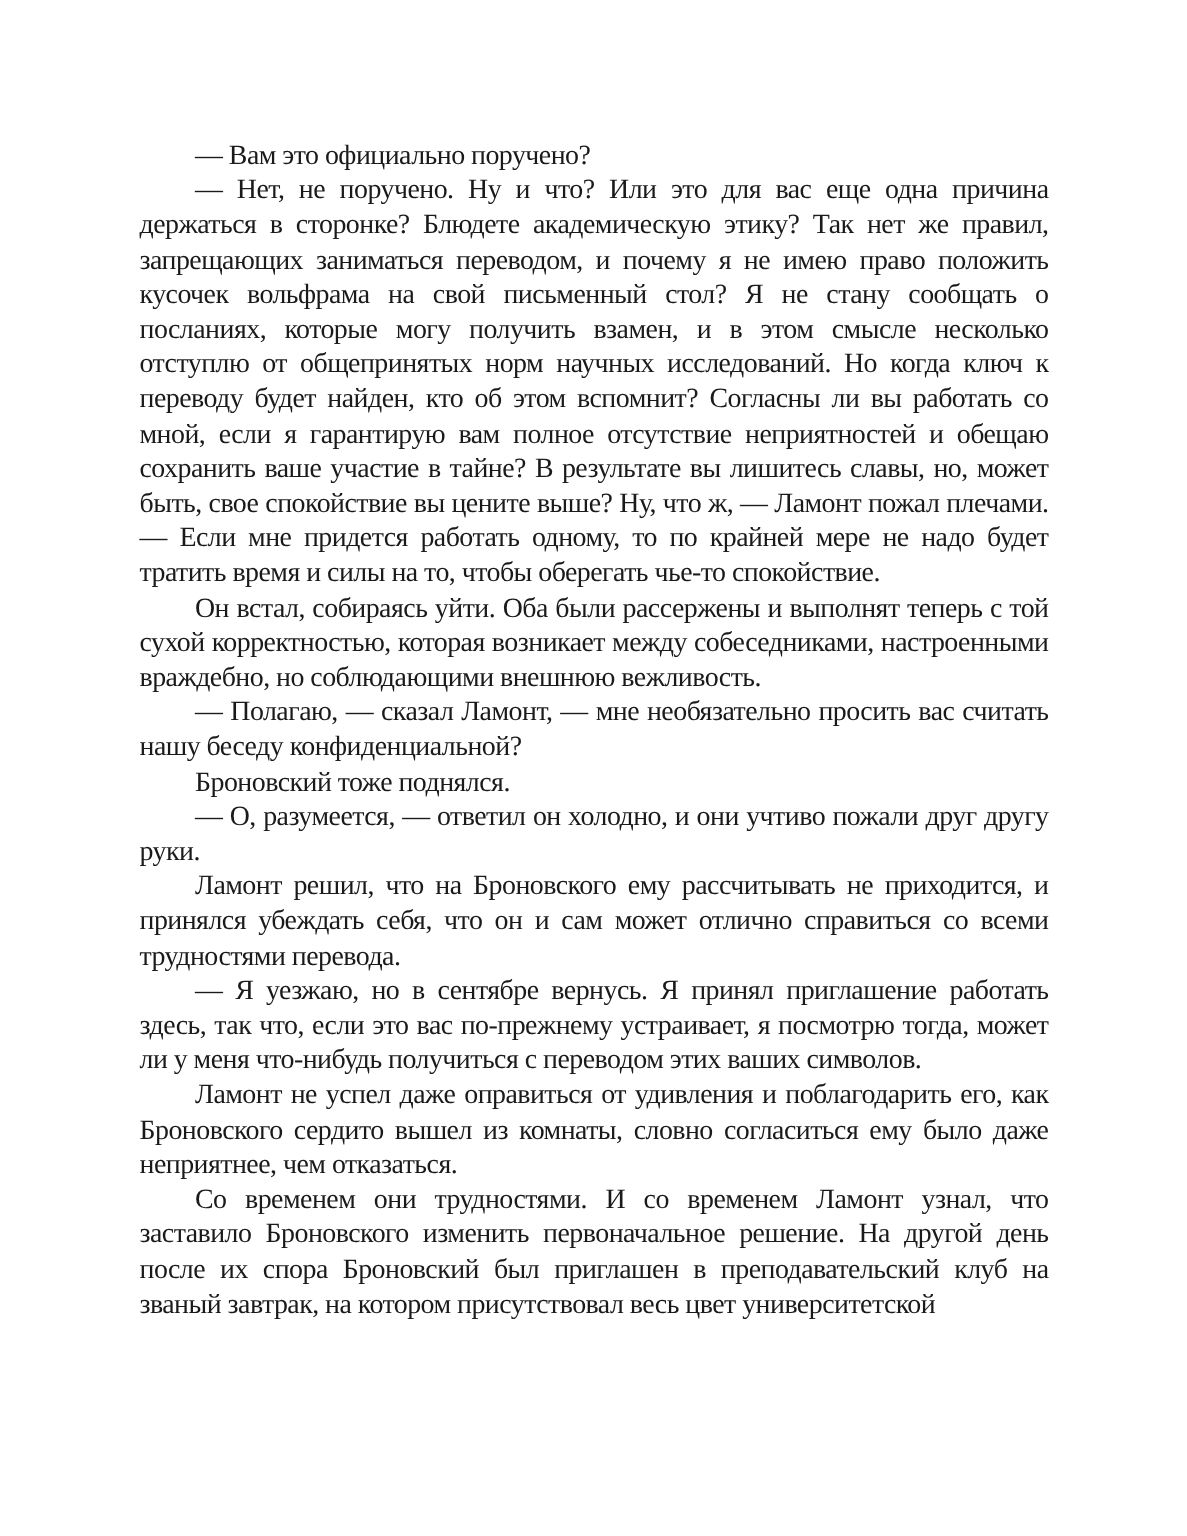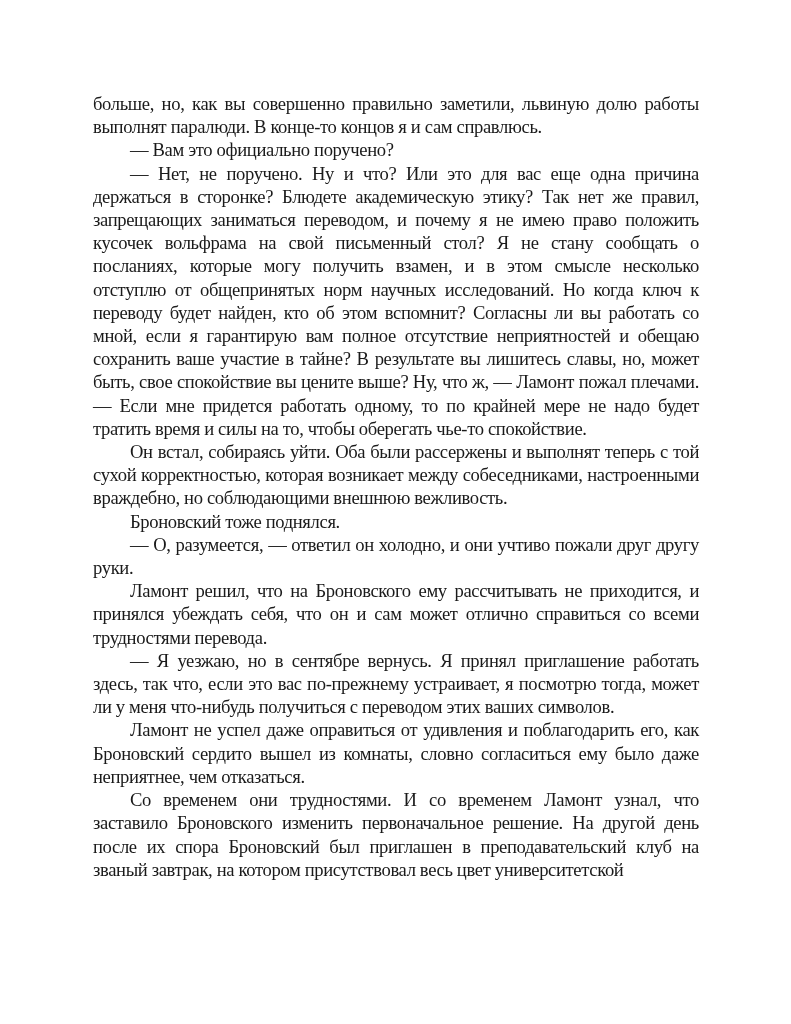--- a/index.html
+++ b/index.html
@@ -19,23 +19,23 @@
     margin: 0;
     text-align: justify;
     text-indent: 37px;
   }
   .para.cont { text-indent: 0; }
 </style>
 </head>
 <body>
 
 <div class="page">
-  <p class="para cont">больше, но, как вы совершенно правильно заметили, львиную долю работы выполнят паралюди. В конце-то концов я и сам справлюсь.</p>
   <p class="para">— Вам это официально поручено?</p>
   <p class="para">— Нет, не поручено. Ну и что? Или это для вас еще одна причина держаться в сторонке? Блюдете академическую этику? Так нет же правил, запрещающих заниматься переводом, и почему я не имею право положить кусочек вольфрама на свой письменный стол? Я не стану сообщать о посланиях, которые могу получить взамен, и в этом смысле несколько отступлю от общепринятых норм научных исследований. Но когда ключ к переводу будет найден, кто об этом вспомнит? Согласны ли вы работать со мной, если я гарантирую вам полное отсутствие неприятностей и обещаю сохранить ваше участие в тайне? В результате вы лишитесь славы, но, может быть, свое спокойствие вы цените выше? Ну, что ж, — Ламонт пожал плечами. — Если мне придется работать одному, то по крайней мере не надо будет тратить время и силы на то, чтобы оберегать чье-то спокойствие.</p>
   <p class="para">Он встал, собираясь уйти. Оба были рассержены и выполнят теперь с той сухой корректностью, которая возникает между собеседниками, настроенными враждебно, но соблюдающими внешнюю вежливость.</p>
+  <p class="para">— Полагаю, — сказал Ламонт, — мне необязательно просить вас считать нашу беседу конфиденциальной?</p>
   <p class="para">Броновский тоже поднялся.</p>
   <p class="para">— О, разумеется, — ответил он холодно, и они учтиво пожали друг другу руки.</p>
   <p class="para">Ламонт решил, что на Броновского ему рассчитывать не приходится, и принялся убеждать себя, что он и сам может отлично справиться со всеми трудностями перевода.</p>
   <p class="para">— Я уезжаю, но в сентябре вернусь. Я принял приглашение работать здесь, так что, если это вас по-прежнему устраивает, я посмотрю тогда, может ли у меня что-нибудь получиться с переводом этих ваших символов.</p>
-  <p class="para">Ламонт не успел даже оправиться от удивления и поблагодарить его, как Броновский сердито вышел из комнаты, словно согласиться ему было даже неприятнее, чем отказаться.</p>
+  <p class="para">Ламонт не успел даже оправиться от удивления и поблагодарить его, как Броновского сердито вышел из комнаты, словно согласиться ему было даже неприятнее, чем отказаться.</p>
   <p class="para">Со временем они трудностями. И со временем Ламонт узнал, что заставило Броновского изменить первоначальное решение. На другой день после их спора Броновский был приглашен в преподавательский клуб на званый завтрак, на котором присутствовал весь цвет университетской</p>
 </div>
 
 </body></html>

